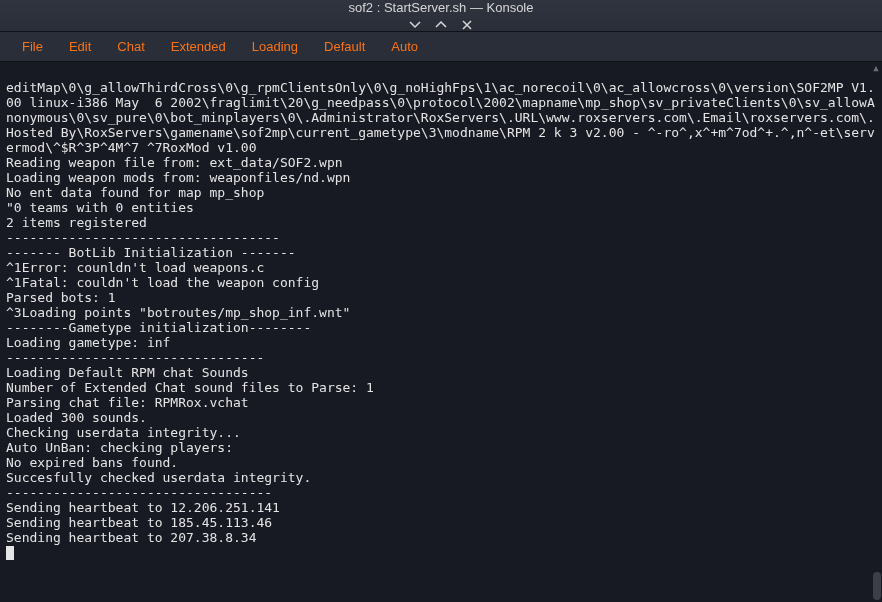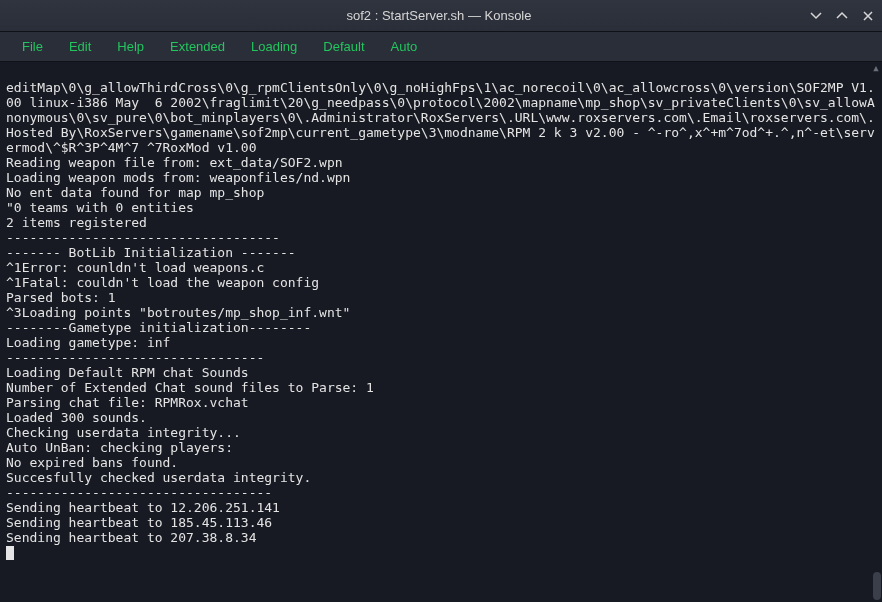--- a/index.html
+++ b/index.html
@@ -13,20 +13,21 @@
     font-size: 13px;
   }
   .titlebar {
     height: 32px;
     background: linear-gradient(to bottom, #30343f, #2a2e38);
     display: flex;
     align-items: center;
     justify-content: space-between;
     padding: 0 8px;
     border-bottom: 1px solid #101217;
+    flex-direction: column;
   }
   .title-center {
     flex: 1;
     text-align: center;
     color: #d6d6d6;
     font-size: 13px;
   }
   .window-controls {
     display: flex;
     gap: 14px;
@@ -38,21 +39,21 @@
     height: 30px;
     background: #2a2e38;
     display: flex;
     align-items: center;
     gap: 2px;
     padding: 0 10px;
     border-bottom: 1px solid #101217;
   }
   .menu-item {
     padding: 4px 12px;
-    color: #22c55e;
+    color: #f97316;
     cursor: default;
   }
   .terminal {
     background: #171a23;
     height: calc(602px - 62px);
     padding: 18px 6px 4px 6px;
     font-family: "DejaVu Sans Mono", "Liberation Mono", monospace;
     font-size: 13px;
     line-height: 15px;
     color: #e4e4e4;
@@ -117,21 +118,21 @@
       <svg width="12" height="12" viewBox="0 0 12 12">
           <path d="M2 2 L10 10 M10 2 L2 10" stroke="#d6d6d6" stroke-width="1.5"></path>
         </svg>
     </span>
   </div>
 </div>
 
 <div class="menubar">
   <div class="menu-item">File</div>
   <div class="menu-item">Edit</div>
-  <div class="menu-item">Help</div>
+  <div class="menu-item">Chat</div>
   <div class="menu-item">Extended</div>
   <div class="menu-item">Loading</div>
   <div class="menu-item">Default</div>
   <div class="menu-item">Auto</div>
 </div>
 
 <div class="terminal"><span id="term-text">editMap\0\g_allowThirdCross\0\g_rpmClientsOnly\0\g_noHighFps\1\ac_norecoil\0\ac_allowcross\0\version\SOF2MP V1.00 linux-i386 May  6 2002\fraglimit\20\g_needpass\0\protocol\2002\mapname\mp_shop\sv_privateClients\0\sv_allowAnonymous\0\sv_pure\0\bot_minplayers\0\.Administrator\RoxServers\.URL\www.roxservers.com\.Email\roxservers.com\.Hosted By\RoxServers\gamename\sof2mp\current_gametype\3\modname\RPM 2 k 3 v2.00 - ^-ro^,x^+m^7od^+.^,n^-et\servermod\^$R^3P^4M^7 ^7RoxMod v1.00
 Reading weapon file from: ext_data/SOF2.wpn
 Loading weapon mods from: weaponfiles/nd.wpn
 No ent data found for map mp_shop

